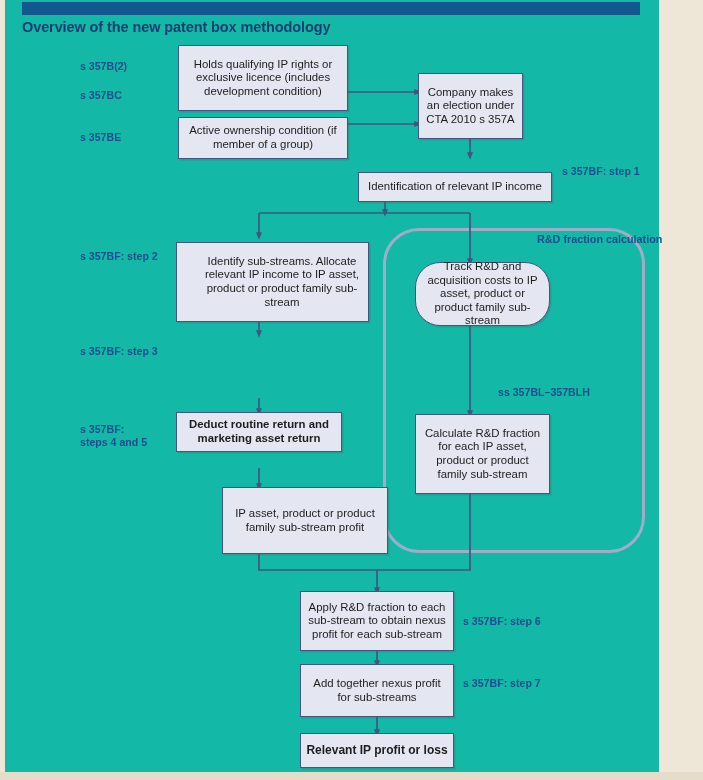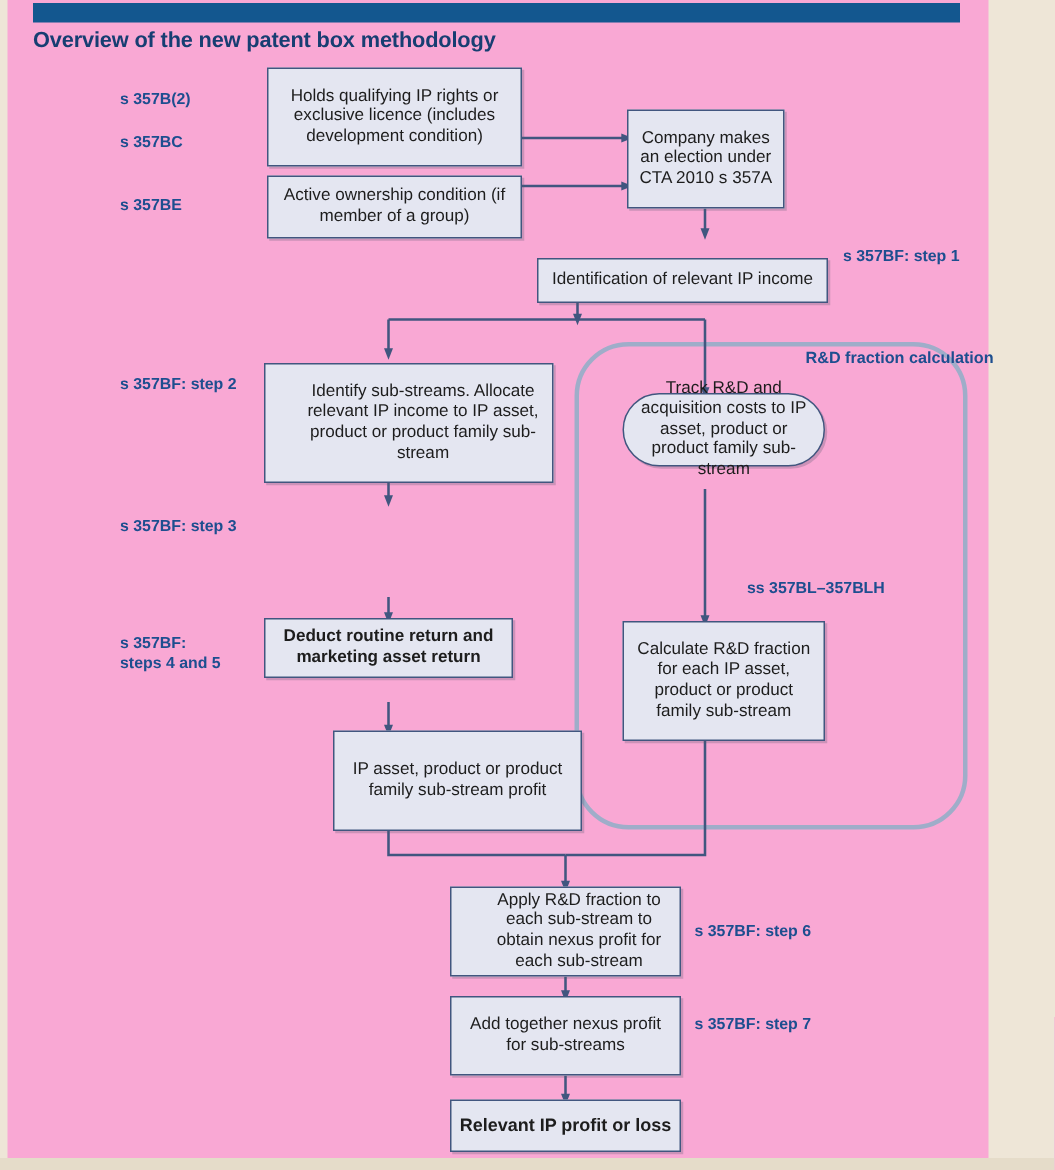--- a/index.html
+++ b/index.html
@@ -5,21 +5,21 @@
   html,body{margin:0;padding:0;}
   body{
     width:703px;height:780px;
     background:#ece2cf;
     font-family:"Liberation Sans", sans-serif;
     overflow:hidden;
     position:relative;
   }
   #page{
     position:absolute;left:0;top:0;width:703px;height:780px;
-    background:#f9a8d4;
+    background:#14b8a6;
     overflow:hidden;
   }
   
   .margin-strip{position:absolute;background:#eee6d7;}
   #margin-left{left:0;top:0;width:5px;height:780px;}
   #margin-right{right:0;top:0;width:44px;height:780px;}
   #margin-bottom{left:0;bottom:0;width:703px;height:8px;background:#e5dcc9;}
 
   #topbar{
     position:absolute;left:22px;top:2px;width:618px;height:13px;
@@ -141,25 +141,25 @@
 
   <div class="node" style="left:358px;top:156px;width:194px;height:30px;margin-top:16px;">Identification of relevant IP income</div>
 
   <div class="node" style="left:176px;top:242px;width:193px;height:80px;padding-left:24px;">Identify sub-streams. Allocate relevant IP income to IP asset, product or product family sub-stream</div>
 
 
   <div class="node" style="left:176px;top:412px;width:166px;height:40px;font-weight:bold;">Deduct routine return and marketing asset return</div>
 
   <div class="node" style="left:176px;top:487px;width:166px;height:67px;margin-left:46px;">IP asset, product or product family sub-stream profit</div>
 
-  <div class="node" style="left:415px;top:262px;width:135px;height:49px;border-radius:25px;">Track R&amp;D and acquisition costs to IP asset, product or product family sub-stream</div>
+  <div class="node" style="left:415px;top:262px;width:135px;height:64px;border-radius:25px;">Track R&amp;D and acquisition costs to IP asset, product or product family sub-stream</div>
 
   <div class="node" style="left:415px;top:414px;width:135px;height:80px;">Calculate R&amp;D fraction for each IP asset, product or product family sub-stream</div>
 
-  <div class="node" style="left:300px;top:591px;width:154px;height:60px;padding-left:23px;">Apply R&amp;D fraction to each sub-stream to obtain nexus profit for each sub-stream</div>
+  <div class="node" style="left:300px;top:591px;width:154px;height:60px;">Apply R&amp;D fraction to each sub-stream to obtain nexus profit for each sub-stream</div>
 
   <div class="node" style="left:300px;top:664px;width:154px;height:53px;">Add together nexus profit for sub-streams</div>
 
   <div class="node bold" style="left:300px;top:733px;width:154px;height:35px;">Relevant IP profit or loss</div>
 
   <div class="sidelabel" style="left:80px;top:60px;">s 357B(2)</div>
   <div class="sidelabel" style="left:80px;top:89px;">s 357BC</div>
   <div class="sidelabel" style="left:80px;top:131px;text-align:right;">s 357BE</div>
   <div class="sidelabel" style="left:562px;top:165px;">s 357BF: step 1</div>
   <div class="sidelabel" style="left:80px;top:250px;">s 357BF: step 2</div>

